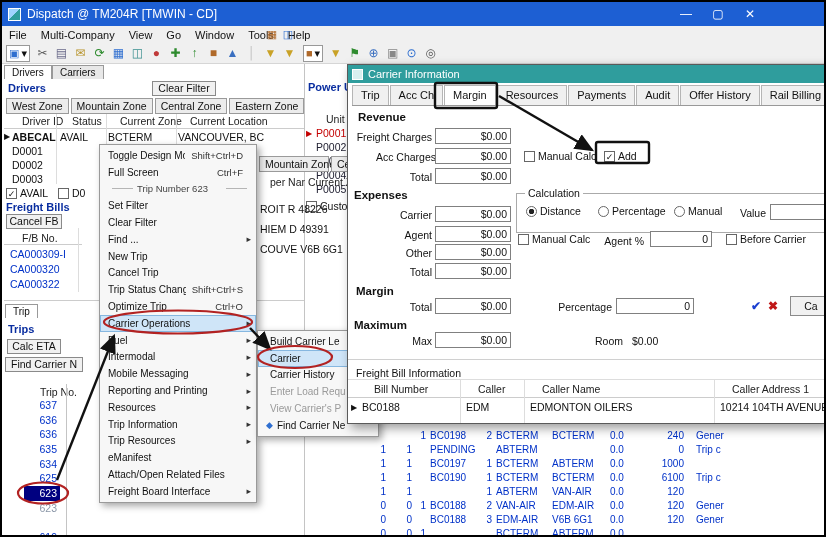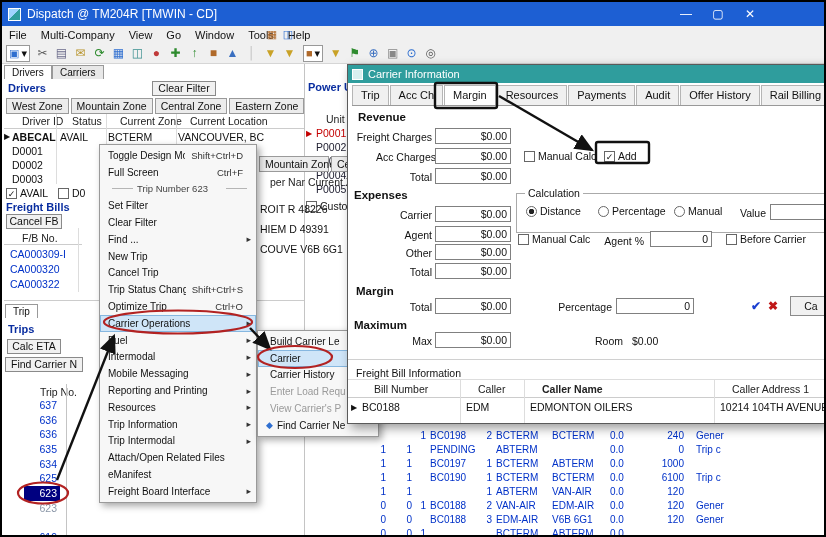--- a/index.html
+++ b/index.html
@@ -493,33 +493,33 @@
         <span class="arr">▸</span>
       </div>
 
       <div class="ctx-item">
         <span class="lbl">Trip Information</span>
         <span class="sc"></span>
         <span class="arr">▸</span>
       </div>
 
       <div class="ctx-item">
-        <span class="lbl">Trip Intermodal</span>
-        <span class="sc"></span>
-        <span class="arr">▸</span>
+        <span class="lbl">Trip Resources</span>
+        <span class="sc"></span>
+        <span class="arr">▸</span>
+      </div>
+
+      <div class="ctx-item">
+        <span class="lbl">eManifest</span>
+        <span class="sc"></span>
+        <span class="arr"></span>
       </div>
 
       <div class="ctx-item">
         <span class="lbl">Attach/Open Related Files</span>
-        <span class="sc"></span>
-        <span class="arr"></span>
-      </div>
-
-      <div class="ctx-item">
-        <span class="lbl">eManifest</span>
         <span class="sc"></span>
         <span class="arr"></span>
       </div>
 
       <div class="ctx-item">
         <span class="lbl">Freight Board Interface</span>
         <span class="sc"></span>
         <span class="arr">▸</span>
       </div>
     </div>
@@ -643,21 +643,21 @@
     <div class="dfield" style="left:87px;top:267px;width:76px;">$0.00</div>
     <div class="dlg-lbl" style="left:225px;top:270px;width:50px;">Room</div>
     <div class="abs t105" style="left:284px;top:270px;">$0.00</div>
 
     <div class="hline abs" style="left:0;top:294px;width:479px;background:#d0d0d0;"></div>
 
     <div class="abs t105" style="left:8px;top:302px;">Freight Bill Information</div>
     <div class="hline abs" style="left:0;top:314px;width:479px;background:#ddd;"></div>
     <div class="gh abs" style="left:14px;top:318px;">Bill Number</div>
     <div class="gh abs" style="left:118px;top:318px;">Caller</div>
-    <div class="gh abs" style="left:182px;top:318px;font-weight:bold;">Caller Name</div>
+    <div class="gh abs" style="left:182px;top:318px;">Caller Name</div>
     <div class="gh abs" style="left:372px;top:318px;">Caller Address 1</div>
     <div class="hline abs" style="left:0;top:332px;width:479px;"></div>
     <div class="vline abs" style="left:112px;top:314px;height:46px;background:#ddd;"></div>
     <div class="vline abs" style="left:176px;top:314px;height:46px;background:#ddd;"></div>
     <div class="vline abs" style="left:366px;top:314px;height:46px;background:#ddd;"></div>
     <div class="abs" style="left:3px;top:338px;font-size:8px;">▶</div>
     <div class="cell abs" style="left:14px;top:336px;">BC0188</div>
     <div class="cell abs" style="left:118px;top:336px;">EDM</div>
     <div class="cell abs" style="left:182px;top:336px;">EDMONTON OILERS</div>
     <div class="cell abs" style="left:372px;top:336px;">10214 104TH AVENUE NOR</div>

